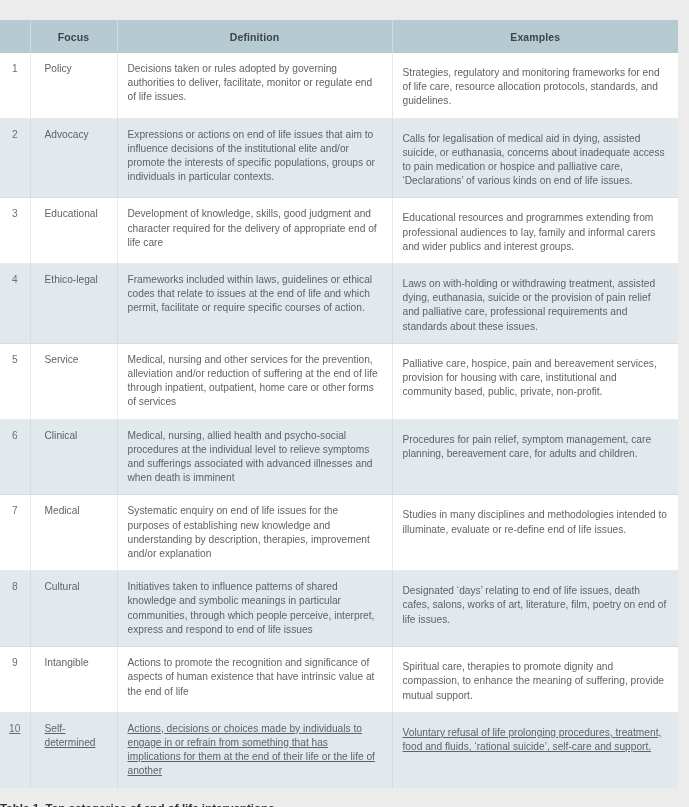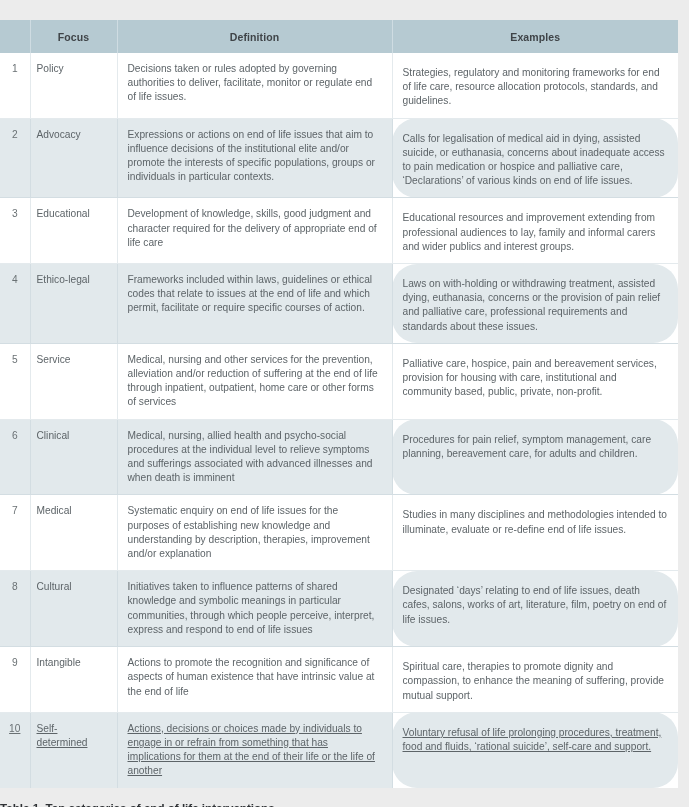--- a/index.html
+++ b/index.html
@@ -57,37 +57,37 @@
 
   tbody td {
     font-size: 10.2px;
     line-height: 14.2px;
     color: #5d6468;
     vertical-align: top;
     padding: 9px 10px 9px 10px;
     border-right: 1px solid #e4eaed;
     border-bottom: 1px solid #e4eaed;
   }
-  tbody td:last-child { border-right: none; border-radius: 25px; }
+  tbody td:last-child { border-right: none; }
 
   tbody tr.row-shaded td {
     background: #e2e9ec;
     border-right: 1px solid #d3dde2;
     border-bottom: 1px solid #d3dde2;
   }
   tbody tr.row-shaded td:last-child { border-right: none; }
 
   tbody td.cell-num {
     text-align: center;
     padding-left: 4px;
     padding-right: 4px;
     color: #6a7174;
   }
   tbody td.cell-focus {
-    padding-left: 6px;
+    padding-left: 14px;
   }
   tbody td.cell-examples {
     padding-top: 13px;
   }
   tbody tr:last-child td {
     border-bottom: none;
     text-decoration: underline;
   }
 
   .caption {
@@ -132,27 +132,27 @@
         <tr class="row-shaded">
           <td class="cell-num">2</td>
           <td class="cell-focus">Advocacy</td>
           <td class="cell-definition">Expressions or actions on end of life issues that aim to influence decisions of the institutional elite and/or promote the interests of specific populations, groups or individuals in particular contexts.</td>
           <td class="cell-examples">Calls for legalisation of medical aid in dying, assisted suicide, or euthanasia, concerns about inadequate access to pain medication or hospice and palliative care, ‘Declarations’ of various kinds on end of life issues.</td>
         </tr>
         <tr class="row-plain">
           <td class="cell-num">3</td>
           <td class="cell-focus">Educational</td>
           <td class="cell-definition">Development of knowledge, skills, good judgment and character required for the delivery of appropriate end of life care</td>
-          <td class="cell-examples">Educational resources and improvement extending from professional audiences to lay, family and informal carers and wider publics and interest groups.</td>
+          <td class="cell-examples">Educational resources and programmes extending from professional audiences to lay, family and informal carers and wider publics and interest groups.</td>
         </tr>
         <tr class="row-shaded">
           <td class="cell-num">4</td>
           <td class="cell-focus">Ethico-legal</td>
           <td class="cell-definition">Frameworks included within laws, guidelines or ethical codes that relate to issues at the end of life and which permit, facilitate or require specific courses of action.</td>
-          <td class="cell-examples">Laws on with-holding or withdrawing treatment, assisted dying, euthanasia, concerns or the provision of pain relief and palliative care, professional requirements and standards about these issues.</td>
+          <td class="cell-examples">Laws on with-holding or withdrawing treatment, assisted dying, euthanasia, suicide or the provision of pain relief and palliative care, professional requirements and standards about these issues.</td>
         </tr>
         <tr class="row-plain">
           <td class="cell-num">5</td>
           <td class="cell-focus">Service</td>
           <td class="cell-definition">Medical, nursing and other services for the prevention, alleviation and/or reduction of suffering at the end of life through inpatient, outpatient, home care or other forms of services</td>
           <td class="cell-examples">Palliative care, hospice, pain and bereavement services, provision for housing with care, institutional and community based, public, private, non-profit.</td>
         </tr>
         <tr class="row-shaded">
           <td class="cell-num">6</td>
           <td class="cell-focus">Clinical</td>

